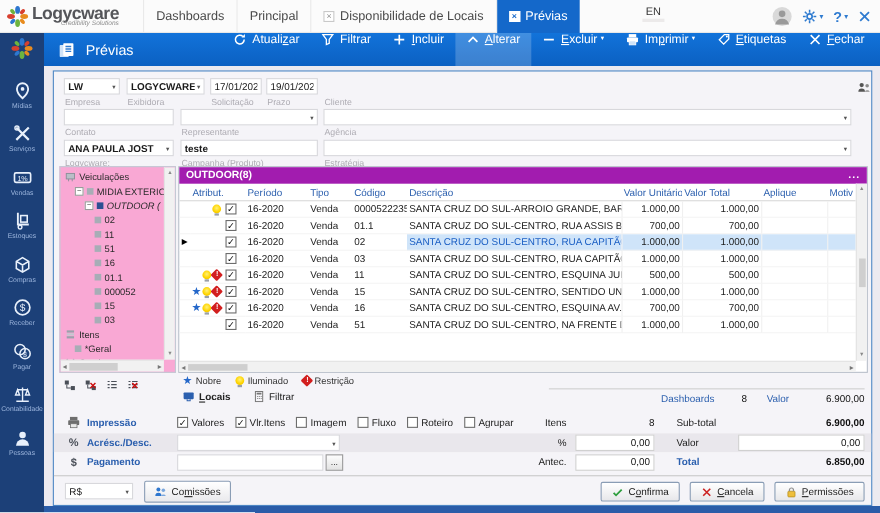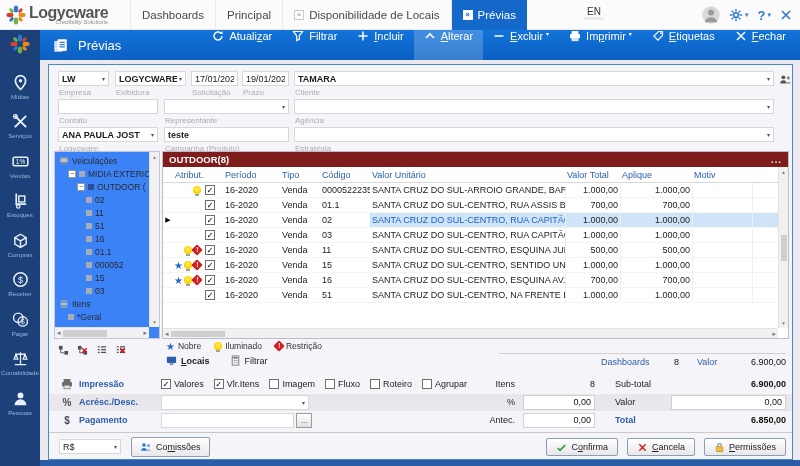--- a/index.html
+++ b/index.html
@@ -50,36 +50,36 @@
   
   .fld{position:absolute;height:27px}
   .inp{height:15px;background:#fff;border:1px solid #d8d8dc;display:flex;align-items:center;padding:0 3px;font-size:9px;color:#1a1a1a}
   .inp .val{flex:1;white-space:nowrap;overflow:hidden}
   .inp .dd{font-size:6px;color:#555;padding-left:2px}
   .lab{position:absolute;top:17px;left:1px;font-size:8px;color:#aeacb3;white-space:nowrap}
   .b{font-weight:bold}
   .person-btn{position:absolute;left:730px;top:8px}
 
   
-  .tree-panel{position:absolute;left:5px;top:86px;width:106px;height:188px;background:#3b82f6;border:1px solid #c3c9d4;overflow:hidden}
+  .tree-panel{position:absolute;left:5px;top:86px;width:106px;height:188px;background:#f9a8d4;border:1px solid #c3c9d4;overflow:hidden}
   .tree-nodes{position:absolute;top:2px;left:2px;right:10px;bottom:11px;overflow:hidden}
   .tree-node{display:flex;align-items:center;gap:3px;height:13px;font-size:8.5px;color:#2a2a2a;white-space:nowrap;cursor:default}
   .expander{width:8px;height:8px;border:1px solid #9a9a9a;background:#fff;font-size:7px;line-height:6px;text-align:center;color:#444;flex:0 0 auto}
   .sq{width:6px;height:6px;flex:0 0 auto}
   .sq.gray{background:#a7adb6}
   .sq.blue{background:#2d4f92}
   .tree-vscroll{position:absolute;right:0;top:0;bottom:11px;width:10px;background:#f1f1f1;border-left:1px solid #e3e3e3;display:flex;flex-direction:column;justify-content:space-between;align-items:center;font-size:5px;color:#888;padding:2px 0}
   .tree-hscroll{position:absolute;left:0;right:10px;bottom:0;height:11px;background:#f1f1f1;border-top:1px solid #e3e3e3;display:flex;align-items:center;font-size:7px;color:#777;padding:0 2px}
   .tree-hscroll .thumb{width:44px;height:7px;background:#cfcfcf;margin:0 2px}
   .tree-hscroll .arr-r{margin-left:auto}
   .tree-btns{position:absolute;left:9px;top:280px;display:flex;gap:8px}
 
   
   .grid-box{position:absolute;left:113px;top:86px;width:627px;height:188px;background:#fff;border:1px solid #b9bfca}
-  .grid-title{height:15px;background:#7f1d1d;color:#fff;font-size:9.5px;font-weight:bold;display:flex;align-items:center;padding:0 6px}
+  .grid-title{height:15px;background:#a21caf;color:#fff;font-size:9.5px;font-weight:bold;display:flex;align-items:center;padding:0 6px}
   .grid-title .more{margin-left:auto;letter-spacing:1px;font-weight:bold}
   .grid-body{position:absolute;top:15px;left:0;right:10px;bottom:10px;overflow:hidden}
   .g-hdr,.g-row{display:grid;grid-template-columns:10px 30px 20px 57px 40px 50px 1fr 55px 72px 60px 26px;align-items:center}
   .g-hdr{height:16px;border-bottom:1px solid #d9d9d9;color:#2b5fae;font-size:9px}
   .g-hdr span{padding:0 2px;white-space:nowrap;overflow:hidden}
   .g-row{height:15px;font-size:9px;color:#1c1c1c}
   .cell{padding:0 2px;white-space:nowrap;overflow:hidden;height:15px;display:flex;align-items:center;border-bottom:1px solid #f4f4f4}
   .c-sel{justify-content:center;font-size:7px;color:#000;padding:0}
   .c-attr{justify-content:flex-end;gap:1px}
   .c-vu,.c-vt{justify-content:flex-end;border-left:1px solid #f0f0f0}
@@ -416,24 +416,20 @@
         </div>
       <div class="lab">Solicitação</div>
     </div>
     <div class="fld" style="left:193px;top:6px;width:47px">
       <div class="inp">
           <span class="val">19/01/2020</span>
         </div>
       <div class="lab">Prazo</div>
     </div>
     <div class="fld" style="left:245px;top:6px;width:480px">
-      <div class="inp">
-          <span class="val b">TAMARA</span>
-          <span class="dd">▾</span>
-        </div>
       <div class="lab">Cliente</div>
     </div>
     <span class="person-btn">
         <svg width="13" height="13" viewBox="0 0 12 12" xmlns="http://www.w3.org/2000/svg">
           <circle cx="4" cy="4" r="1.8" fill="#555"></circle>
           <path d="M1.2 9.6a2.8 2.8 0 0 1 5.6 0z" fill="#555"></path>
           <circle cx="8.6" cy="4.6" r="1.5" fill="#8b8b8b"></circle>
           <path d="M6.6 9.6a2.4 2.4 0 0 1 4.2 0z" fill="#8b8b8b"></path>
         </svg>
       </span>
@@ -489,21 +485,21 @@
                 <path d="M4 8v2.6M8 8v2.6" stroke="#8a8f98" stroke-width="1"></path>
               </svg>
             </span>
             <span class="tn-label">Veiculações</span>
           </div>
           <div class="tree-node" style="padding-left: 11px;">
             <span class="expander">−</span>
             <span class="sq gray"></span>
             <span class="tn-label">MIDIA EXTERIO</span>
           </div>
-          <div class="tree-node" style="padding-left: 20px;">
+          <div class="tree-node" style="padding-left: 20px; font-style: italic;">
             <span class="expander">−</span>
             <span class="sq blue"></span>
             <span class="tn-label">OUTDOOR (</span>
           </div>
           <div class="tree-node" style="padding-left: 29px;">
             <span class="sq gray"></span>
             <span class="tn-label">02</span>
           </div>
           <div class="tree-node" style="padding-left: 29px;">
             <span class="sq gray"></span>
@@ -599,20 +595,21 @@
         <span class="more">...</span>
       </div>
       <div class="grid-body">
         <div class="g-hdr">
           <span></span>
           <span>Atribut...</span>
           <span></span>
           <span>Período</span>
           <span>Tipo</span>
           <span>Código</span>
+          <span>Descrição</span>
           <span>Valor Unitário</span>
           <span>Valor Total</span>
           <span>Aplique</span>
           <span>Motiv</span>
         </div>
         <div id="grid-rows">
             <div class="g-row">
               <div class="cell c-sel"></div>
               <div class="cell c-attr">
                 <span class="i-bulb"></span>

